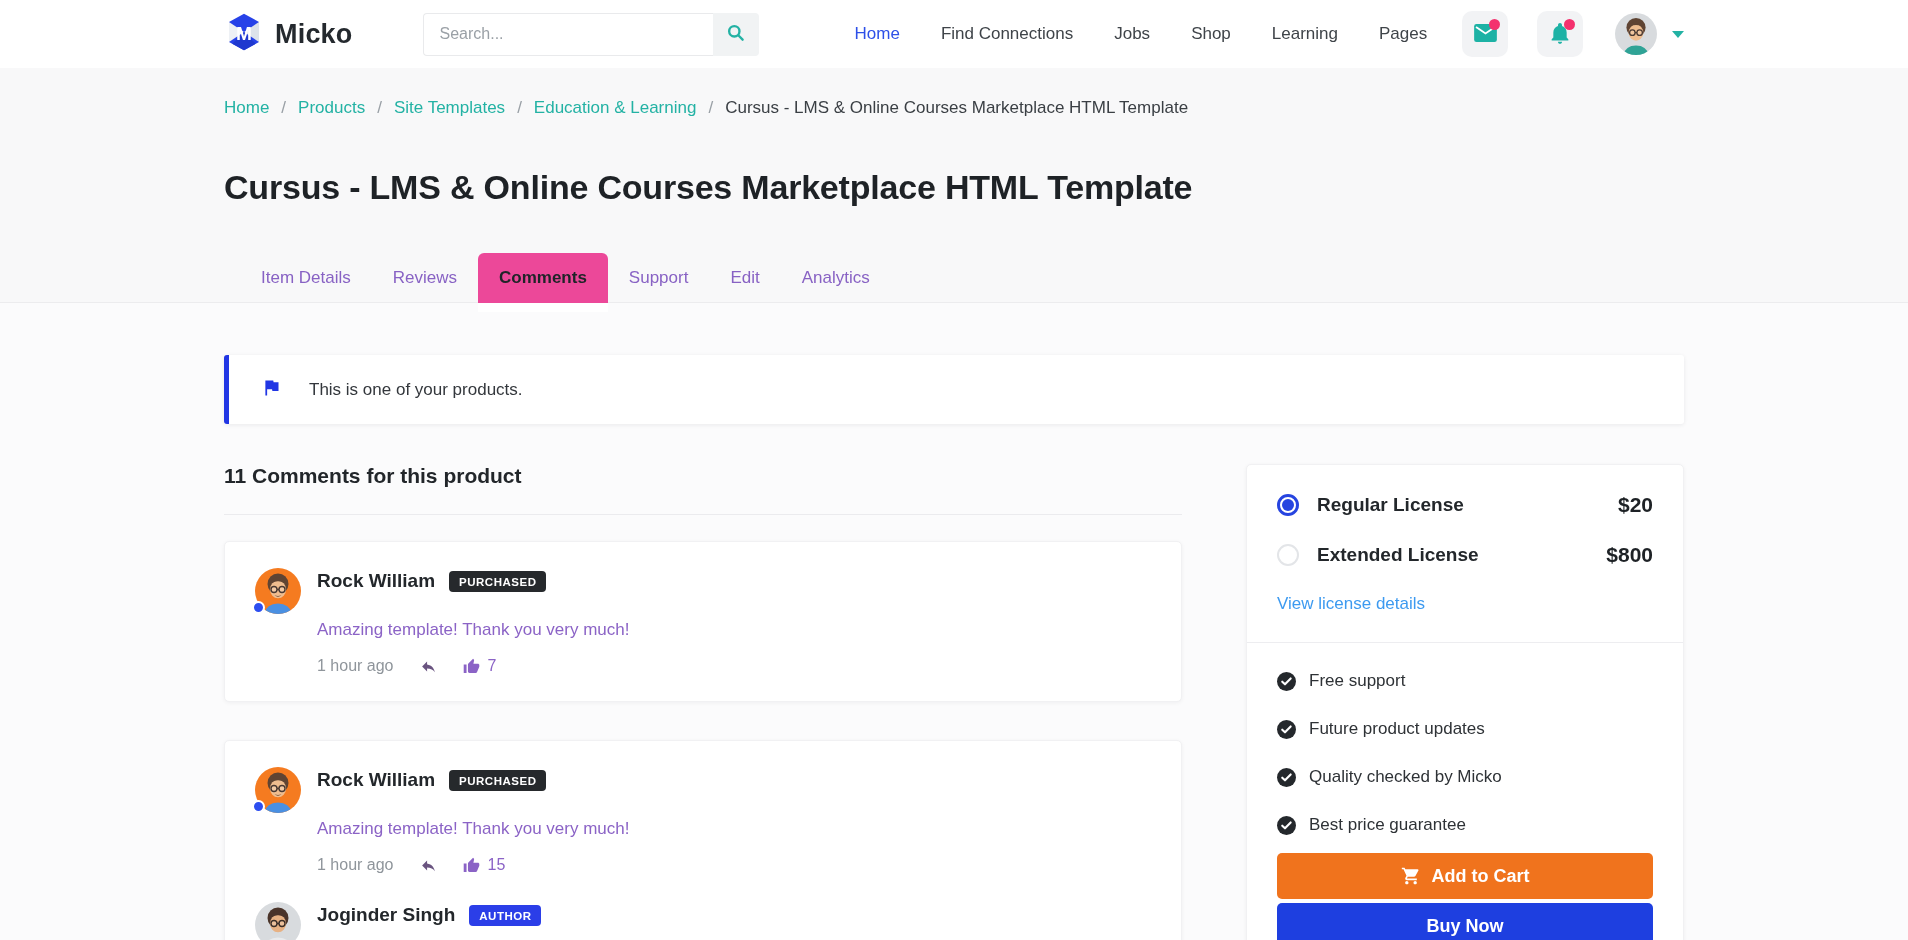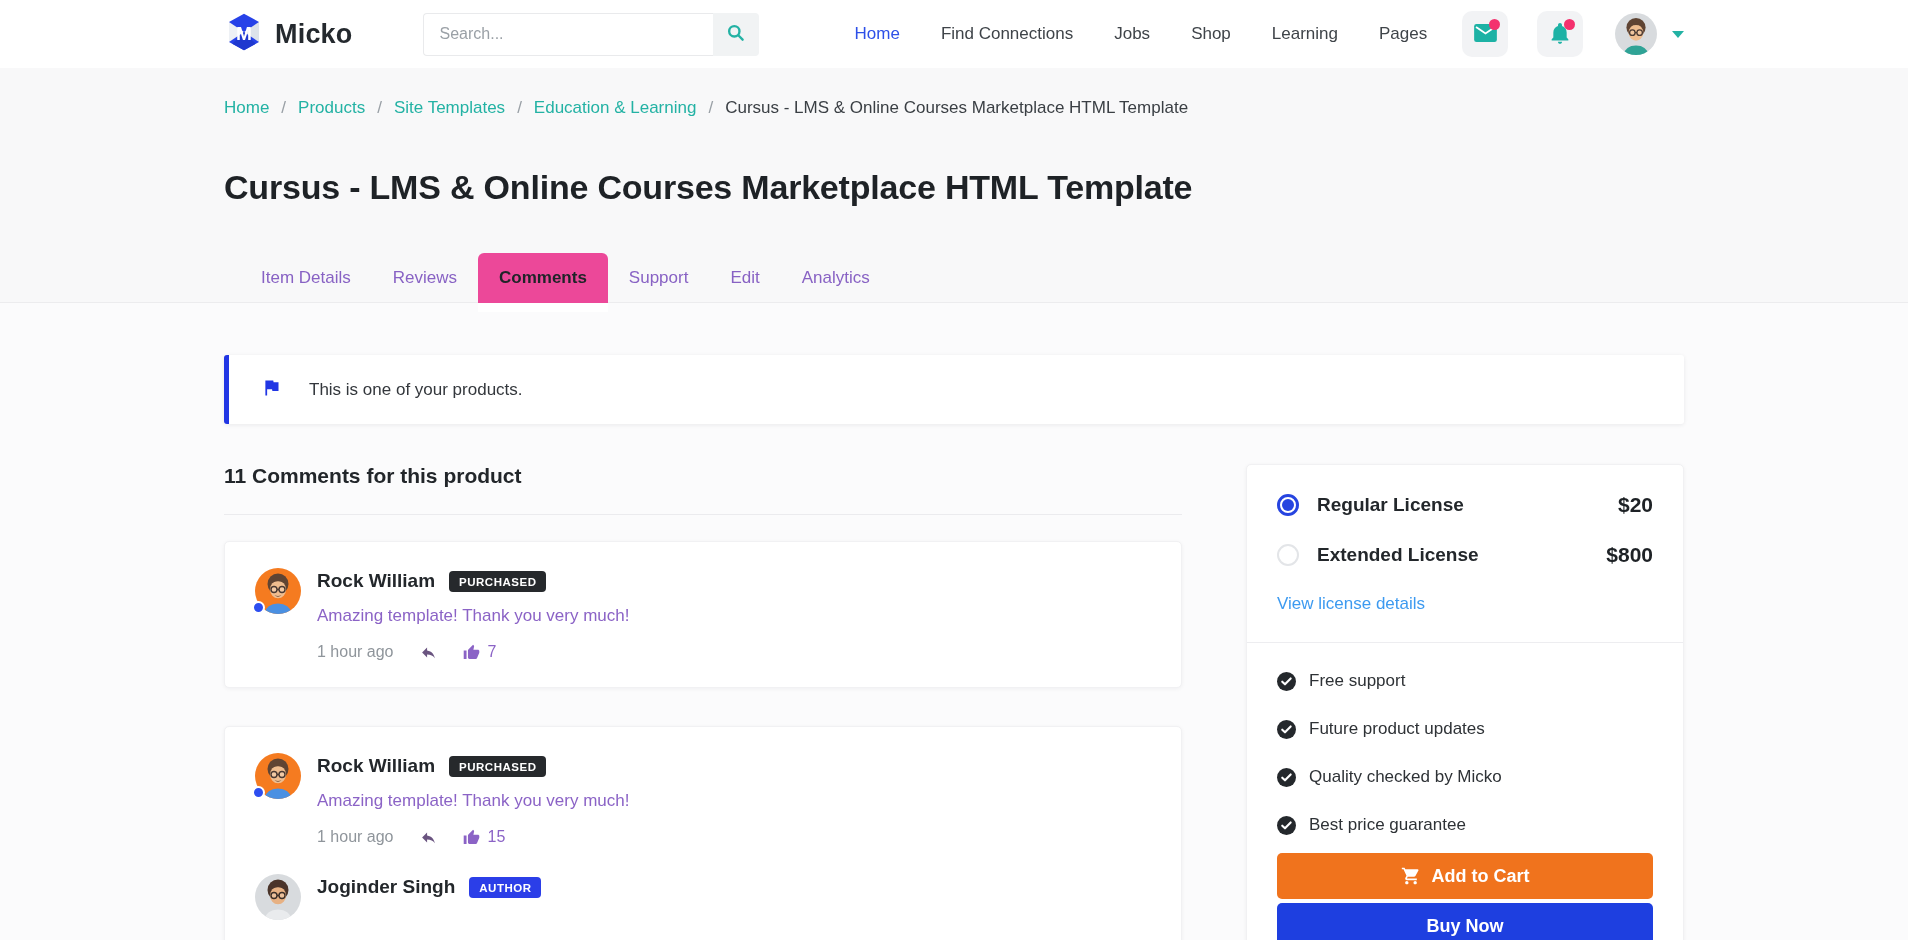--- a/index.html
+++ b/index.html
@@ -69,21 +69,21 @@
   .c-avatar { width:46px; height:46px; position:relative; flex:none; }
   .c-avatar .avatar { width:46px; height:46px; }
   .online-dot { position:absolute; left:-3px; bottom:0; width:13px; height:13px; background:#2d4ef0;
     border:2px solid #fff; border-radius:50%; }
   .c-body { flex:1; padding-top:2px; }
   .c-head { display:flex; align-items:center; gap:14px; }
   .c-name { font-size:19px; font-weight:bold; color:#23272b; }
   .badge { font-size:11.5px; font-weight:bold; color:#fff; padding:5px 10px 4px; border-radius:4px; letter-spacing:.5px; }
   .badge-dark { background:#26292c; }
   .badge-blue { background:#2b3ee8; }
-  .c-text { margin-top:14px; font-size:17px; color:#8b63c6; }
+  .c-text { margin-top:28px; font-size:17px; color:#8b63c6; }
   .c-meta { margin-top:17px; display:flex; align-items:center; gap:25px; }
   .c-time { font-size:16px; color:#8f959b; }
   .meta-btn { border:none; background:none; cursor:pointer; display:flex; align-items:center; line-height:0; }
   .like { display:flex; gap:8px; align-items:center; font-size:16px; color:#8b63c6; }
 
   
   .side-card { background:#fff; border:1px solid #f1f1f3; border-radius:5px; box-shadow:0 1px 4px rgba(20,20,40,.05); }
   .side-sec { padding:28px 30px; }
   .side-sec + .side-sec { border-top:1px solid #ededf0; }
   .lic-row { display:flex; align-items:center; gap:18px; cursor:pointer; }

